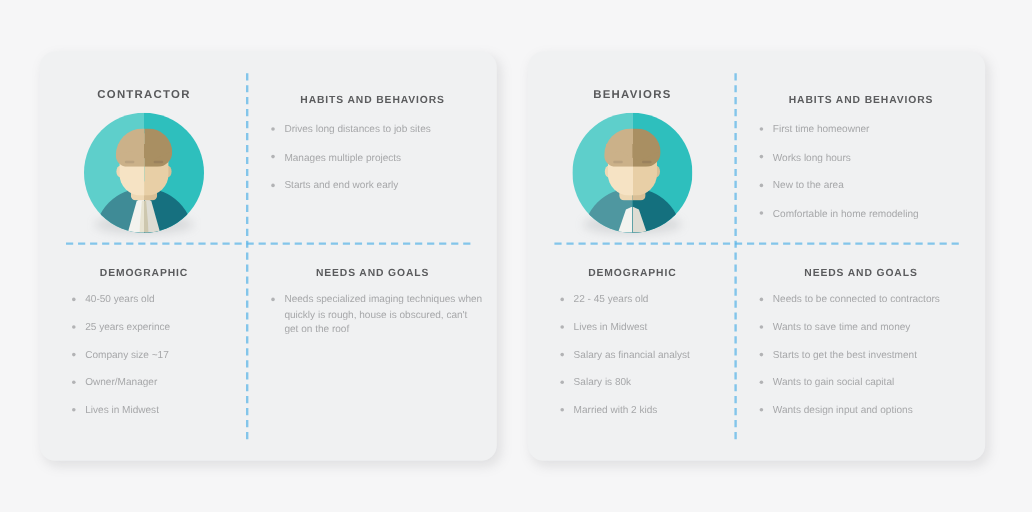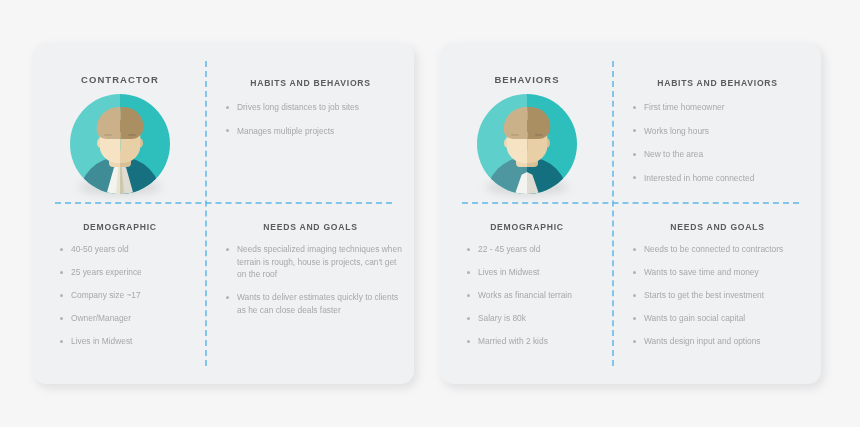--- a/index.html
+++ b/index.html
@@ -337,39 +337,39 @@
           <div class="brow r"></div>
         </div>
       </div>
     </div>
 
     <div class="quad tr">
       <div class="quad-title">HABITS AND BEHAVIORS</div>
       <ul class="items">
         <li>Drives long distances to job sites</li>
         <li>Manages multiple projects</li>
+        <li>Starts and end work early</li>
       </ul>
     </div>
 
     <div class="quad bl">
       <div class="quad-title">DEMOGRAPHIC</div>
       <ul class="items">
         <li>40-50 years old</li>
         <li>25 years experince</li>
         <li>Company size ~17</li>
         <li>Owner/Manager</li>
         <li>Lives in Midwest</li>
       </ul>
     </div>
 
     <div class="quad br">
       <div class="quad-title">NEEDS AND GOALS</div>
       <ul class="items">
-        <li>Needs specialized imaging techniques when terrain is rough, house is projects, can't get on the roof</li>
-        <li>Wants to deliver estimates quickly to clients as he can close deals faster</li>
+        <li>Needs specialized imaging techniques when quickly is rough, house is obscured, can't get on the roof</li>
       </ul>
     </div>
   </div>
 
   <div class="persona-card right">
 
     <div class="div-h"></div>
     <div class="div-v"></div>
 
     <div class="quad tl">
@@ -416,30 +416,30 @@
         </div>
       </div>
     </div>
 
     <div class="quad tr">
       <div class="quad-title">HABITS AND BEHAVIORS</div>
       <ul class="items">
         <li>First time homeowner</li>
         <li>Works long hours</li>
         <li>New to the area</li>
-        <li>Interested in home connected</li>
+        <li>Comfortable in home remodeling</li>
       </ul>
     </div>
 
     <div class="quad bl">
       <div class="quad-title">DEMOGRAPHIC</div>
       <ul class="items">
         <li>22 - 45 years old</li>
         <li>Lives in Midwest</li>
-        <li>Works as financial terrain</li>
+        <li>Salary as financial analyst</li>
         <li>Salary is 80k</li>
         <li>Married with 2 kids</li>
       </ul>
     </div>
 
     <div class="quad br">
       <div class="quad-title">NEEDS AND GOALS</div>
       <ul class="items">
         <li>Needs to be connected to contractors</li>
         <li>Wants to save time and money</li>

